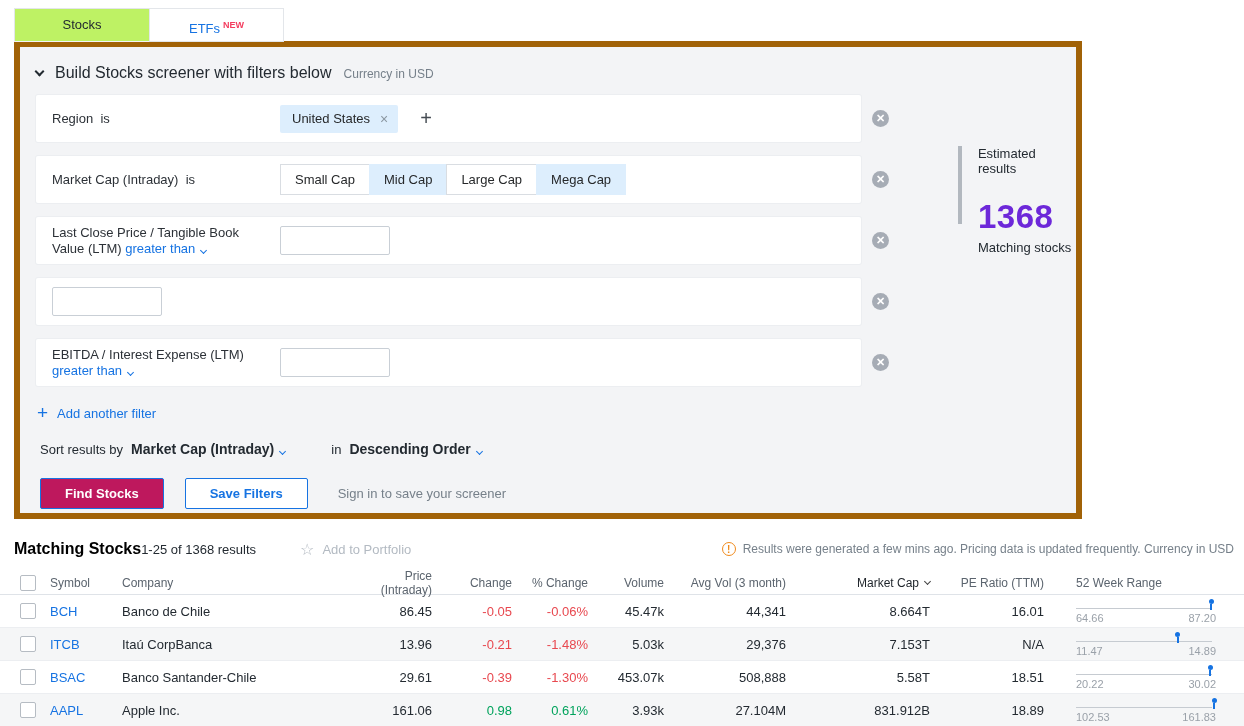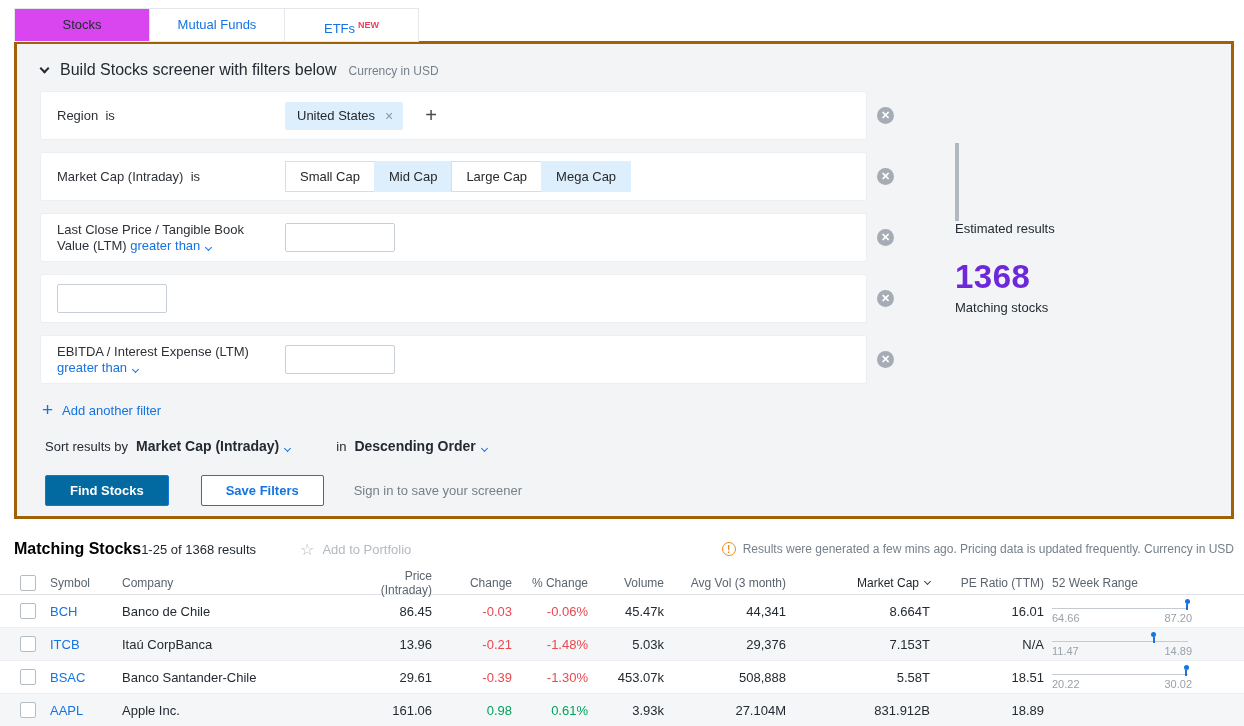--- a/index.html
+++ b/index.html
@@ -10,26 +10,26 @@
     position:relative; overflow:hidden; font-size:13px;
   }
   
   .tabbar { position:absolute; left:14px; top:8px; display:flex; z-index:2; }
   .tab {
     width:135px; height:34px; line-height:32px; text-align:center;
     border:1px solid #e3e6ea; border-right-width:0; background:#fff;
     color:#1673e2; cursor:pointer; font-size:13px;
   }
   .tab:last-child { border-right-width:1px; }
-  .tab.active { background:#d946ef; color:#232a31; border-bottom-color:#f3f4f6; }
+  .tab.active { background:#bef264; color:#232a31; border-bottom-color:#f3f4f6; }
   .tab sup { color:#f33d5e; font-size:9px; font-weight:bold; margin-left:3px; }
   
   .panel {
-    position:absolute; left:14px; top:41px; width:1220px; height:478px;
-    background:#f3f4f6; border:3px solid #a16207;padding-left:8px;
+    position:absolute; left:14px; top:41px; width:1068px; height:478px;
+    background:#f3f4f6; border:6px solid #a16207;
   }
   .panel-header { padding:17px 16px 13px 16px; display:flex; align-items:center; }
   .chev { display:inline-block; width:7px; height:7px; border-right:2px solid #232a31;
           border-bottom:2px solid #232a31; transform:rotate(45deg); margin-top:-4px; }
   .chev.blue { border-color:#1673e2; width:5px; height:5px; border-right-width:1.5px; border-bottom-width:1.5px; margin-left:6px; margin-top:-3px; }
   .panel-title { font-size:16px; margin-left:12px; color:#232a31; }
   .currency-note { font-size:12px; color:#76808a; margin-left:12px; margin-top:2px; }
   .filter-row { display:flex; align-items:center; margin:0 0 14px 16px; }
   .card {
     width:825px; height:47px; background:#fff; display:flex; align-items:center;
@@ -65,24 +65,24 @@
   .add-filter .plus-glyph { font-size:19px; margin-right:9px; font-weight:400; }
   .sort-row { display:flex; align-items:center; margin:17px 0 0 20px; font-size:13px; }
   .sort-field { font-weight:bold; font-size:14px; margin-left:8px; cursor:pointer; }
   .sort-in { margin-left:46px; }
   .btn-row { display:flex; align-items:center; margin:21px 0 0 20px; }
   .btn {
     height:31px; border-radius:2px; font-size:13px; font-weight:bold;
     padding:0 24px; cursor:pointer; border:1px solid #1673e2;
     font-family:"Liberation Sans",sans-serif;
   }
-  .btn.primary { background:#0369a1; color:#fff; }
-  .btn.secondary { background:#fff; color:#1673e2; margin-left:32px; }
+  .btn.primary { background:#be185d; color:#fff; }
+  .btn.secondary { background:#fff; color:#1673e2; margin-left:21px; }
   .signin-note { color:#76808a; margin-left:30px; }
-  .estimated { position:absolute; left:938px; top:99px; display:flex;flex-direction:column; }
+  .estimated { position:absolute; left:938px; top:99px; display:flex; }
   .est-bar { width:4px; height:78px; background:#b2b8bf; margin-right:16px; }
   .est-title { font-size:13px; color:#232a31; }
   .est-count { font-size:33px; font-weight:bold; color:#6d28d9; margin:22px 0 4px 0; letter-spacing:0.5px; }
   .est-sub { font-size:13px; color:#232a31; }
   
   .results { position:absolute; left:0; top:538px; width:1244px; }
   .results-titlebar { display:flex; align-items:center; padding:0 10px 0 14px; height:22px; }
   .results-title { font-size:16px; font-weight:bold; color:#000; }
   .results-count { font-size:13px; color:#232a31; }
   .portfolio { display:flex; align-items:center; color:#b3bac2; margin-left:44px; cursor:default; }
@@ -99,34 +99,33 @@
   .thead { height:26px; margin-top:9px; border-bottom:1px solid #dfe3e8; color:#5b646e; font-size:12px; }
   .th.r, .td.r { text-align:right; }
   .th.sorted { color:#1d2329; display:flex; justify-content:flex-end; align-items:center; }
   .th .chev.dark { width:5px; height:5px; border-right:1.5px solid #444; border-bottom:1.5px solid #444; margin-left:6px; margin-top:-3px; }
   .trow { height:33px; border-bottom:1px solid #eceef1; }
   .trow.alt { background:#f5f6f7; }
   .cb { width:16px; height:16px; border:1px solid #b6bcc3; border-radius:2px; background:#fff; margin-left:6px; cursor:pointer; }
   .sym { color:#1673e2; cursor:pointer; }
   .neg { color:#e8484f; }
   .pos { color:#00a35c; }
-  .range-cell { padding-left:8px; }
+  .range-cell { padding-left:32px; }
   .range-track { position:relative; height:13px; width:140px; }
   .range-line { position:absolute; left:0; right:4px; top:9px; height:1px; background:#c6cbd1; }
   .range-marker { position:absolute; top:0; width:6px; margin-left:-3px; }
   .range-marker .dot { width:5px; height:5px; border-radius:50%; background:#1673e2; margin:0 auto; }
   .range-marker .tick { width:2px; height:6px; background:#1673e2; margin:0 auto; }
   .range-labels { display:flex; justify-content:space-between; width:140px; font-size:11px; color:#9aa1a9; margin-top:0px; }
 </style>
 </head>
 <body>
 
 <div class="tabbar">
   <div class="tab active"><span>Stocks</span></div>
-  <div class="tab"><span>Mutual Funds</span></div>
   <div class="tab"><span>ETFs</span><sup>NEW</sup></div>
 </div>
 
 <div class="panel">
   <div class="panel-header">
     <span class="chev"></span>
     <span class="panel-title">Build Stocks screener with filters below</span>
     <span class="currency-note">Currency in USD</span>
   </div>
 
@@ -256,21 +255,21 @@
       </div>
     <div class="th r">PE Ratio (TTM)</div>
     <div class="th range-cell">52 Week Range</div>
   </div>
 
   <div class="tgrid trow">
     <div class="cb"></div>
     <div class="td sym">BCH</div>
     <div class="td">Banco de Chile</div>
     <div class="td r">86.45</div>
-    <div class="td r neg">-0.03</div>
+    <div class="td r neg">-0.05</div>
     <div class="td r neg">-0.06%</div>
     <div class="td r">45.47k</div>
     <div class="td r">44,341</div>
     <div class="td r">8.664T</div>
     <div class="td r">16.01</div>
     <div class="td range-cell">
       <div class="range-track">
         <div class="range-line"></div>
         <div class="range-marker" style="left: 96.7%;">
             <div class="dot"></div>
@@ -340,14 +339,27 @@
     <div class="cb"></div>
     <div class="td sym">AAPL</div>
     <div class="td">Apple Inc.</div>
     <div class="td r">161.06</div>
     <div class="td r pos">0.98</div>
     <div class="td r pos">0.61%</div>
     <div class="td r">3.93k</div>
     <div class="td r">27.104M</div>
     <div class="td r">831.912B</div>
     <div class="td r">18.89</div>
+    <div class="td range-cell">
+      <div class="range-track">
+        <div class="range-line"></div>
+        <div class="range-marker" style="left: 98.7%;">
+            <div class="dot"></div>
+            <div class="tick"></div>
+          </div>
+      </div>
+      <div class="range-labels">
+        <span>102.53</span>
+        <span>161.83</span>
+      </div>
+    </div>
   </div>
 </div>
 
 </body></html>

